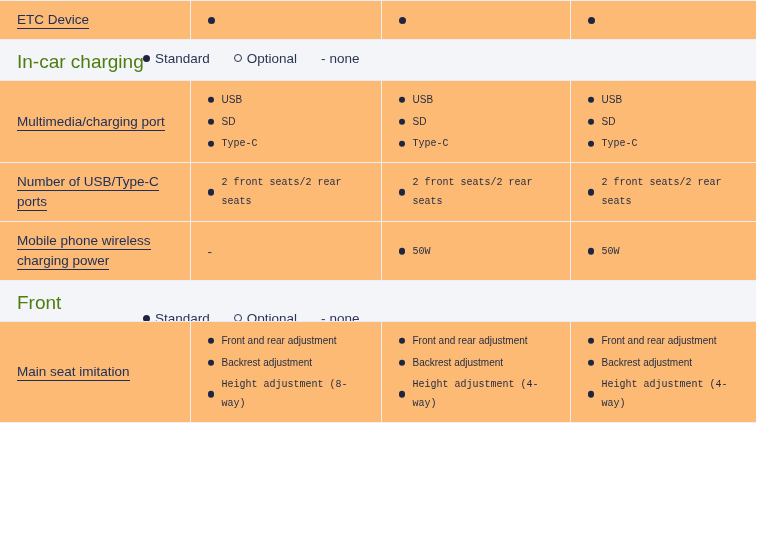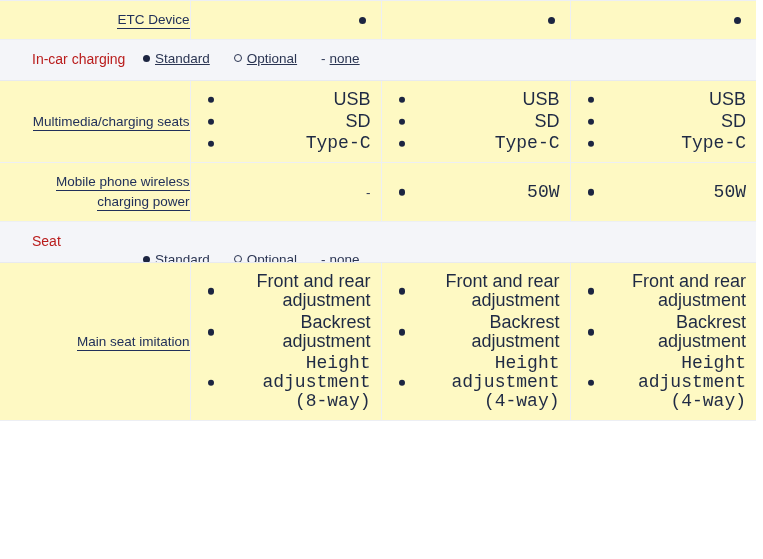--- a/index.html
+++ b/index.html
@@ -40,43 +40,41 @@
   .section-inner {
     position: relative;
     height: 40px;
     padding-left: 17px;
     display: block;
   }
   .section-title {
     position: absolute;
     left: 17px;
     top: 11px;
-    font-size: 14px;
-    color: #b91c1c;
+    font-size: 19px;
+    color: #4d7c0f;
     white-space: nowrap;
-    margin-left: 15px;
   }
   
   .legend {
     position: absolute;
     left: 143px;
     top: 11px;
     white-space: nowrap;
     font-size: 13.5px;
     color: #2b3553;
   }
   
   .legend.legend-offset {
     top: 30px;
   }
   .legend-item {
     display: inline-block;
     margin-right: 24px;
     white-space: nowrap;
-    text-decoration: underline;
   }
   .legend-item:last-child { margin-right: 4px; }
 
   .dot-filled {
     display: inline-block;
     width: 7px;
     height: 7px;
     border-radius: 50%;
     background: #1c2541;
     vertical-align: 1px;
@@ -94,24 +92,23 @@
   }
   .dash-mark {
     display: inline-block;
     margin-right: 4px;
   }
 
   
   tr.data-row > td {
     border-top: 1px solid #edeff4;
     border-bottom: 1px solid #edeff4;
-    background: #fef9c3;
+    background: #fdba74;
     vertical-align: middle;
     padding: 9px 0 9px 17px;
-    text-align: right;
   }
   tr.data-row > td.val-cell {
     border-left: 1px solid #edeff4;
     padding-left: 17px;
     padding-right: 10px;
   }
 
   .row-label {
     display: inline;
     font-size: 13.5px;
@@ -125,21 +122,21 @@
 
   ul.bullets {
     list-style: none;
     margin: 0;
     padding: 0;
   }
   ul.bullets li {
     position: relative;
     padding-left: 14px;
     line-height: 19px;
-    font-size: 18px;
+    font-size: 10px;
     color: #1f2a44;
     margin: 0 0 3px 0;
   }
   ul.bullets li:last-child { margin-bottom: 0; font-family: Liberation Mono, monospace; }
   ul.bullets li::before {
     content: "";
     position: absolute;
     left: 0;
     top: 50%;
     transform: translateY(-50%);
@@ -173,21 +170,21 @@
       </tr>
       <tr class="section-row">
         <td colspan="4">
           <span class="section-inner">
             <span class="section-title">In-car charging</span>
             <span class="legend"><span class="legend-item"><span class="dot-filled"></span><span>Standard</span></span><span class="legend-item"><span class="dot-hollow"></span><span>Optional</span></span><span class="legend-item"><span class="dash-mark">-</span><span>none</span></span></span>
           </span>
         </td>
       </tr>
       <tr class="data-row">
-        <td><span class="row-label">Multimedia/charging seats</span></td>
+        <td><span class="row-label">Multimedia/charging port</span></td>
         <td class="val-cell">
           <ul class="bullets">
             <li>USB</li>
             <li>SD</li>
             <li>Type-C</li>
           </ul>
         </td>
         <td class="val-cell">
           <ul class="bullets">
             <li>USB</li>
@@ -197,37 +194,55 @@
         </td>
         <td class="val-cell">
           <ul class="bullets">
             <li>USB</li>
             <li>SD</li>
             <li>Type-C</li>
           </ul>
         </td>
       </tr>
       <tr class="data-row">
+        <td><span class="row-label">Number of USB/Type-C ports</span></td>
+        <td class="val-cell">
+          <ul class="bullets">
+            <li>2 front seats/2 rear seats</li>
+          </ul>
+        </td>
+        <td class="val-cell">
+          <ul class="bullets">
+            <li>2 front seats/2 rear seats</li>
+          </ul>
+        </td>
+        <td class="val-cell">
+          <ul class="bullets">
+            <li>2 front seats/2 rear seats</li>
+          </ul>
+        </td>
+      </tr>
+      <tr class="data-row">
         <td><span class="row-label">Mobile phone wireless charging power</span></td>
         <td class="val-cell"><span class="none-mark">-</span></td>
         <td class="val-cell">
           <ul class="bullets">
             <li>50W</li>
           </ul>
         </td>
         <td class="val-cell">
           <ul class="bullets">
             <li>50W</li>
           </ul>
         </td>
       </tr>
       <tr class="section-row">
         <td colspan="4">
           <span class="section-inner">
-            <span class="section-title">Seat</span>
+            <span class="section-title">Front</span>
             <span class="legend legend-offset"><span class="legend-item"><span class="dot-filled"></span><span>Standard</span></span><span class="legend-item"><span class="dot-hollow"></span><span>Optional</span></span><span class="legend-item"><span class="dash-mark">-</span><span>none</span></span></span>
           </span>
         </td>
       </tr>
       <tr class="data-row">
         <td><span class="row-label">Main seat imitation</span></td>
         <td class="val-cell">
           <ul class="bullets">
             <li>Front and rear adjustment</li>
             <li>Backrest adjustment</li>

